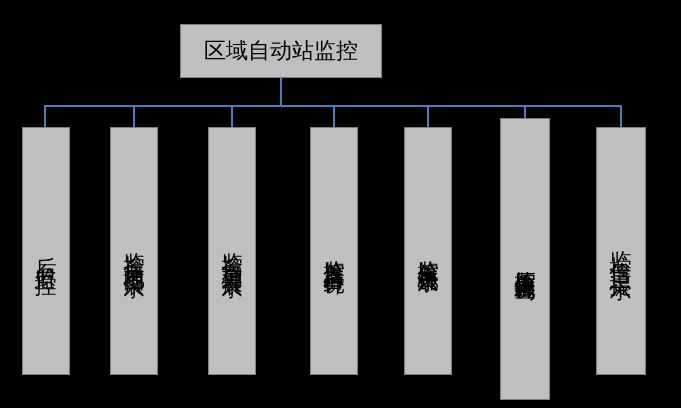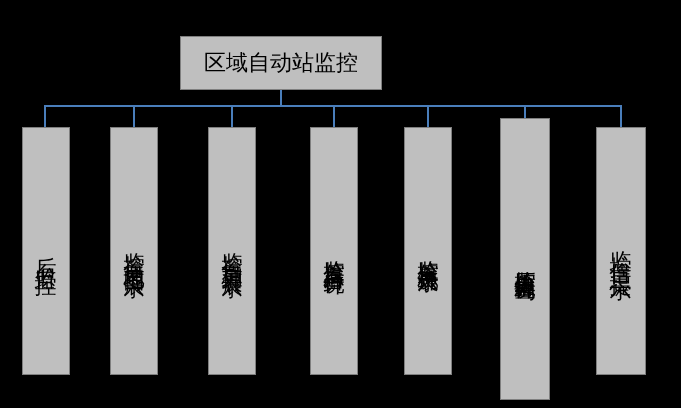--- a/index.html
+++ b/index.html
@@ -33,21 +33,20 @@
     line-height: 1.02;
     letter-spacing: 0px;
     white-space: pre-line;
   }
   
   .node.root {
     left: 180px;
     top: 24px;
     width: 202px;
     height: 54px;
-    margin-top: 12px;
   }
   .node.root .node-label {
     font-size: 22px;
     line-height: 1.1;
     writing-mode: horizontal-tb;
   }
   
   .node.child .node-label {
     writing-mode: vertical-rl;
     text-orientation: upright;

